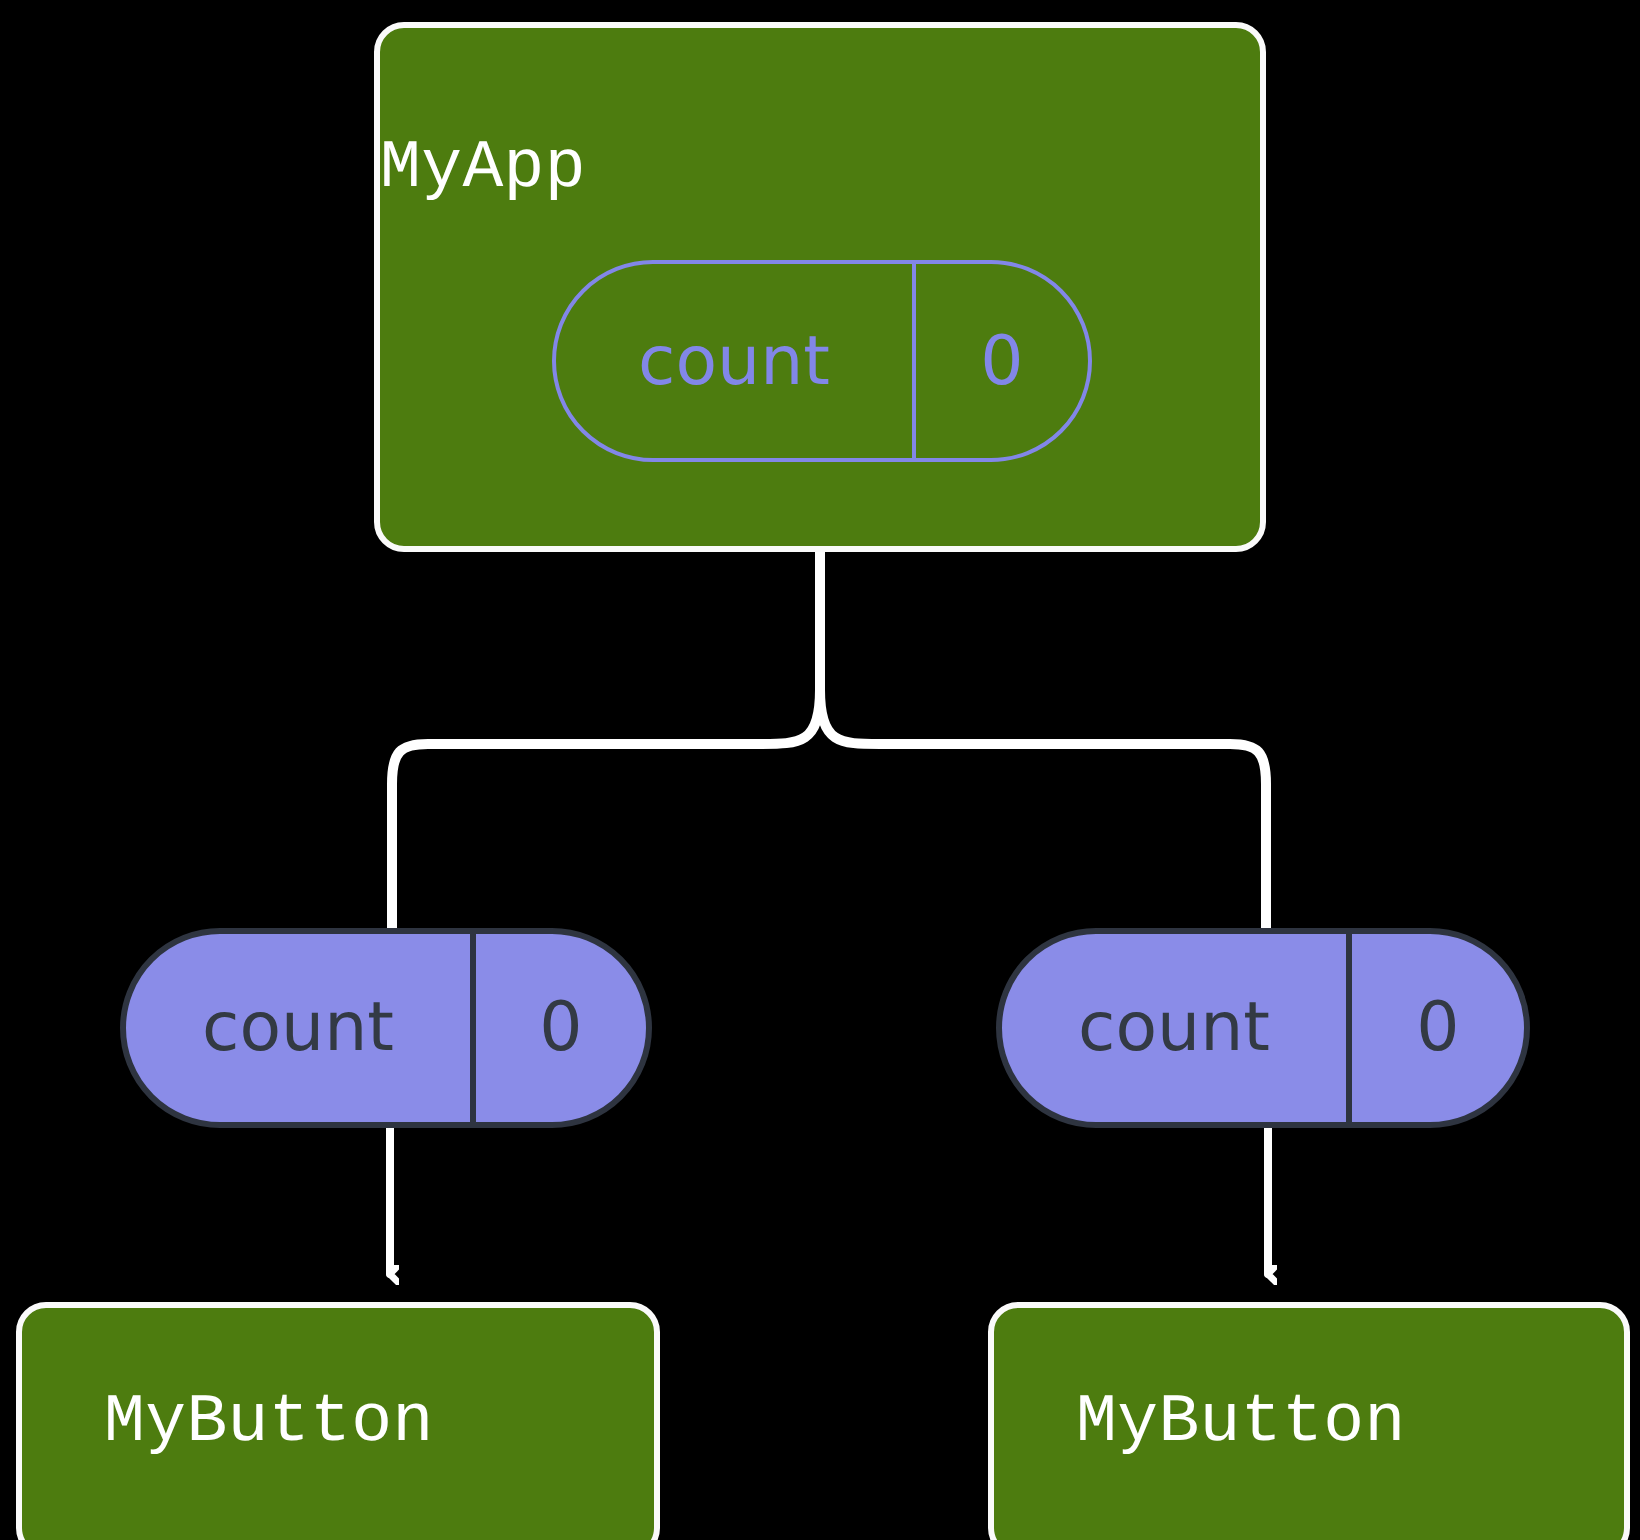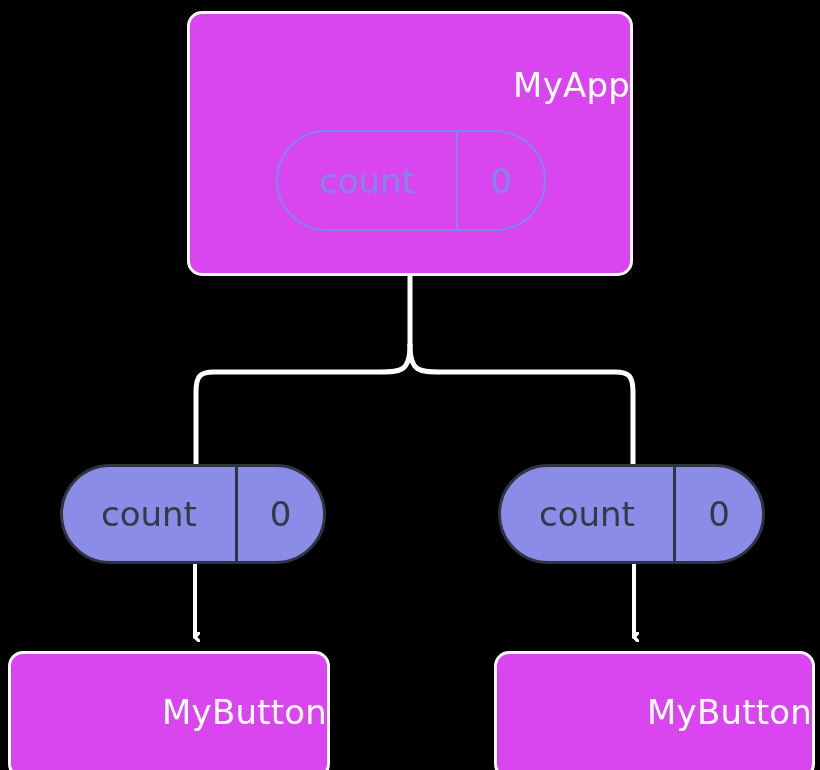--- a/index.html
+++ b/index.html
@@ -24,26 +24,27 @@
     top: 0;
     width: 820px;
     height: 770px;
     pointer-events: none;
   }
 
   
   .comp-box {
     position: absolute;
     box-sizing: border-box;
-    background: #d946ef;
+    background: #4d7c0f;
     border: 3px solid #fafafa;
     border-radius: 15px;
     display: flex;
     flex-direction: column;
-    align-items: flex-end;
+    align-items: flex-start;
+    font-family: Liberation Mono, monospace;
   }
   .comp-title {
     color: #ffffff;
     font-size: 34px;
     font-weight: 400;
     letter-spacing: 0.2px;
     line-height: 1;
     white-space: nowrap;
   }
 

